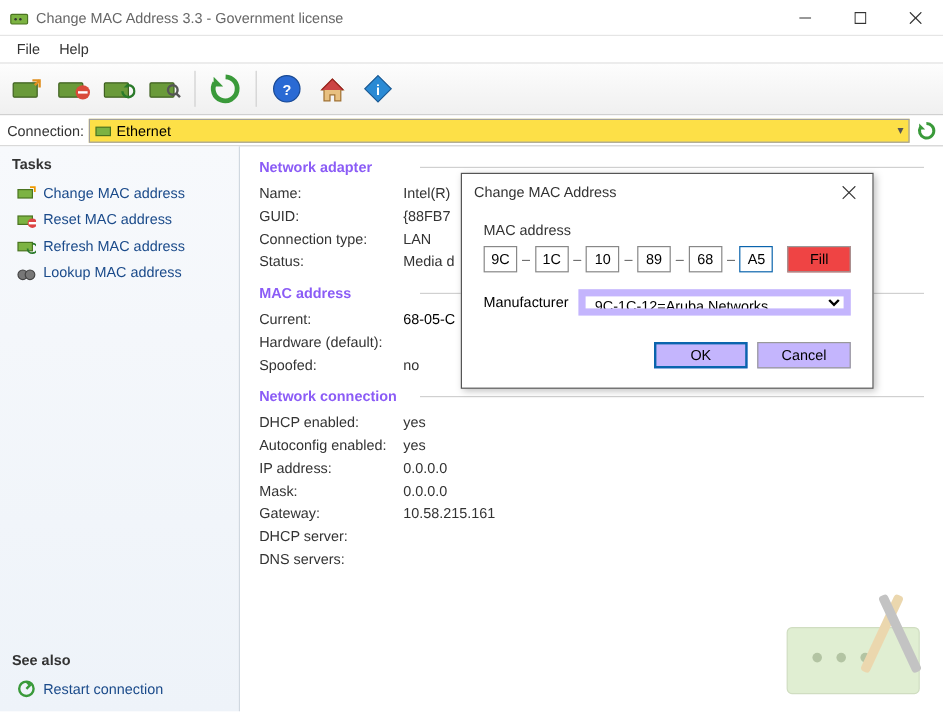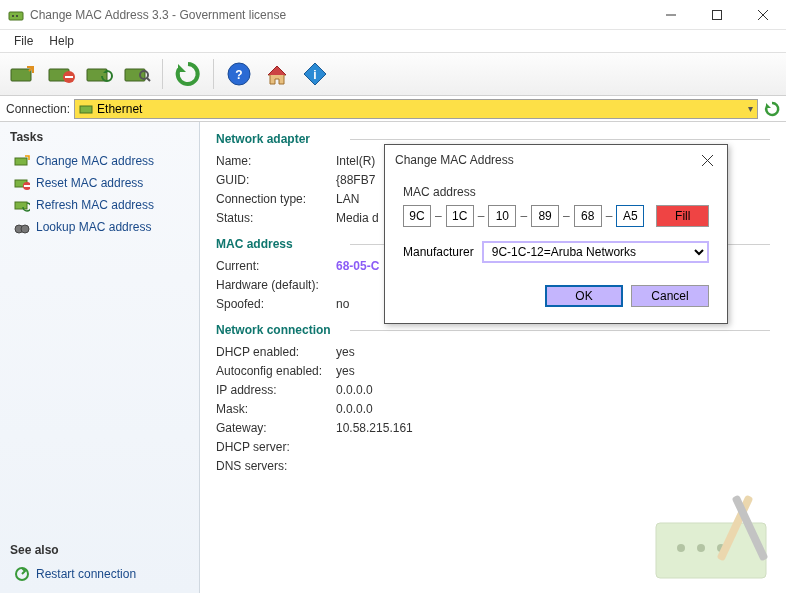--- a/index.html
+++ b/index.html
@@ -25,44 +25,44 @@
 .conn-row .refresh-icon { width: 20px; height: 20px; margin: 0 4px; display:flex; align-items:center; justify-content:center; }
 
 .body { display: flex; height: calc(100% - 122px); }
 .sidebar { width: 200px; background: linear-gradient(#f7f9fc,#eef3f9); border-right: 1px solid #d0d8e0; padding: 8px 10px; display:flex; flex-direction:column; }
 .sidebar h3 { font-weight: bold; font-size: 12px; margin-bottom: 6px; color: #333; }
 .sidebar .task { display: flex; align-items: center; gap: 6px; padding: 3px 4px; color: #1a4a8a; cursor: pointer; }
 .sidebar .task .ticon { width: 16px; height: 16px; flex-shrink: 0; }
 .sidebar .spacer { flex: 1; }
 
 .main { flex: 1; padding: 10px 16px; position: relative; overflow: hidden; }
-.section-title { font-weight: bold; color: #0f766e; position: relative; margin-bottom: 8px; }
+.section-title { font-weight: bold; color: #8b5cf6; position: relative; margin-bottom: 8px; }
 .section-title::after { content: ""; position: absolute; left: calc(100% - 420px); right: 0; top: 50%; height: 1px; background: #d0d0d0; }
 .section-title span { background: #fff; padding-right: 8px; position: relative; z-index: 1; }
 .kv { display: flex; margin-bottom: 5px; }
 .kv .k { width: 120px; color: #333; }
 .kv .v { color: #333; }
-.kv .v.link { color: #8b5cf6; font-weight: bold; }
+.kv .v.link { color: #000000; }
 .section { margin-bottom: 12px; }
 
 .bg-art { position: absolute; right: 0; bottom: 0; width: 140px; height: 110px; opacity: 0.5; }
 
 
 .dialog { position: absolute; left: 384px; top: 144px; width: 344px; background: #fff; border: 1px solid #555; box-shadow: 2px 2px 6px rgba(0,0,0,0.25); z-index: 10; }
 .dialog .dlg-title { height: 30px; display: flex; align-items: center; padding-left: 10px; font-size: 12px; color: #333; }
 .dialog .dlg-close { margin-left: auto; width: 40px; height: 30px; display:flex; align-items:center; justify-content:center; font-size: 14px; }
 .dialog .dlg-body { padding: 10px 18px 16px; }
 .dlg-label { color: #333; margin-bottom: 6px; }
 .mac-row { display: flex; align-items: center; gap: 4px; margin-bottom: 14px; }
 .mac-row input { width: 28px; height: 22px; border: 1px solid #888; text-align: center; font-size: 12px; }
 .mac-row input.active { border: 1px solid #0a64ad; }
 .mac-row .dash { color: #555; }
 .mac-row .fill-btn { margin-left: 8px; width: 74px; height: 22px; border: 1px solid #999; background: #ef4444; }
 .mfg-row { display: flex; align-items: center; gap: 8px; margin-bottom: 22px; }
-.mfg-row select { flex: 1; height: 22px; border: 2px solid #c4b5fd; background: #fff; font-size: 12px; padding-left: 4px; }
+.mfg-row select { flex: 1; height: 22px; border: 6px solid #c4b5fd; background: #fff; font-size: 12px; padding-left: 4px; }
 .dlg-btns { display: flex; justify-content: flex-end; gap: 8px; }
 .dlg-btns button { width: 78px; height: 22px; border: 1px solid #999; background: #c4b5fd; font-size: 12px; }
 .dlg-btns button.primary { border: 2px solid #0a64ad; }
 
 svg { display: block; }
 </style>
 </head>
 <body>
 
 <div class="titlebar">

